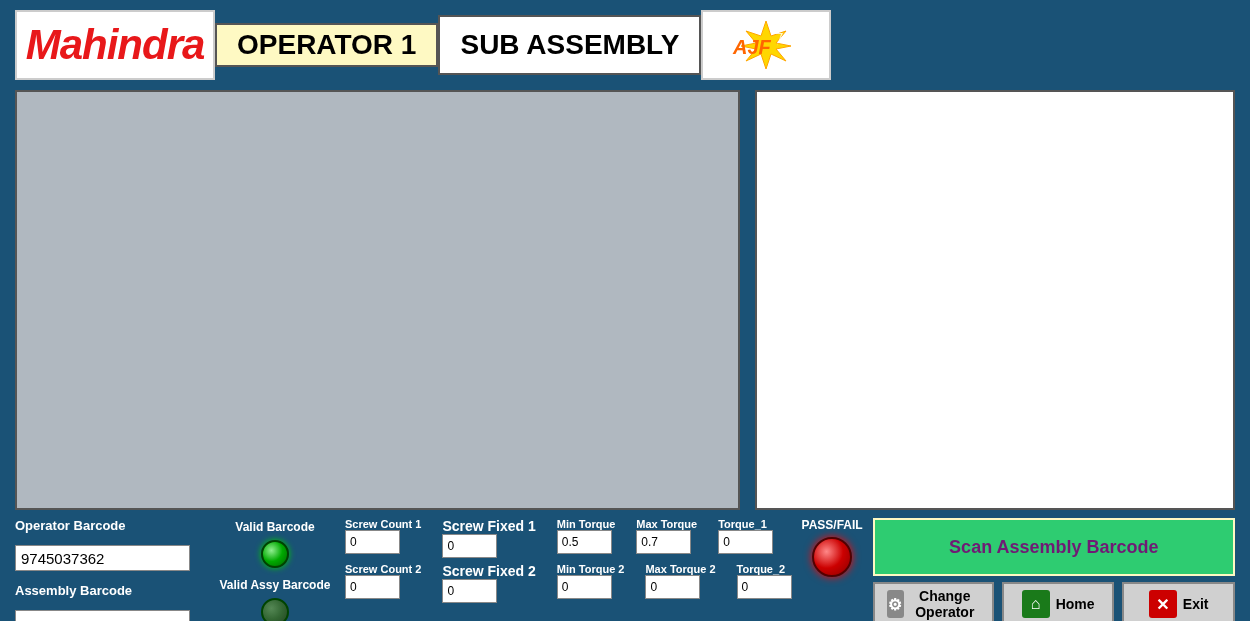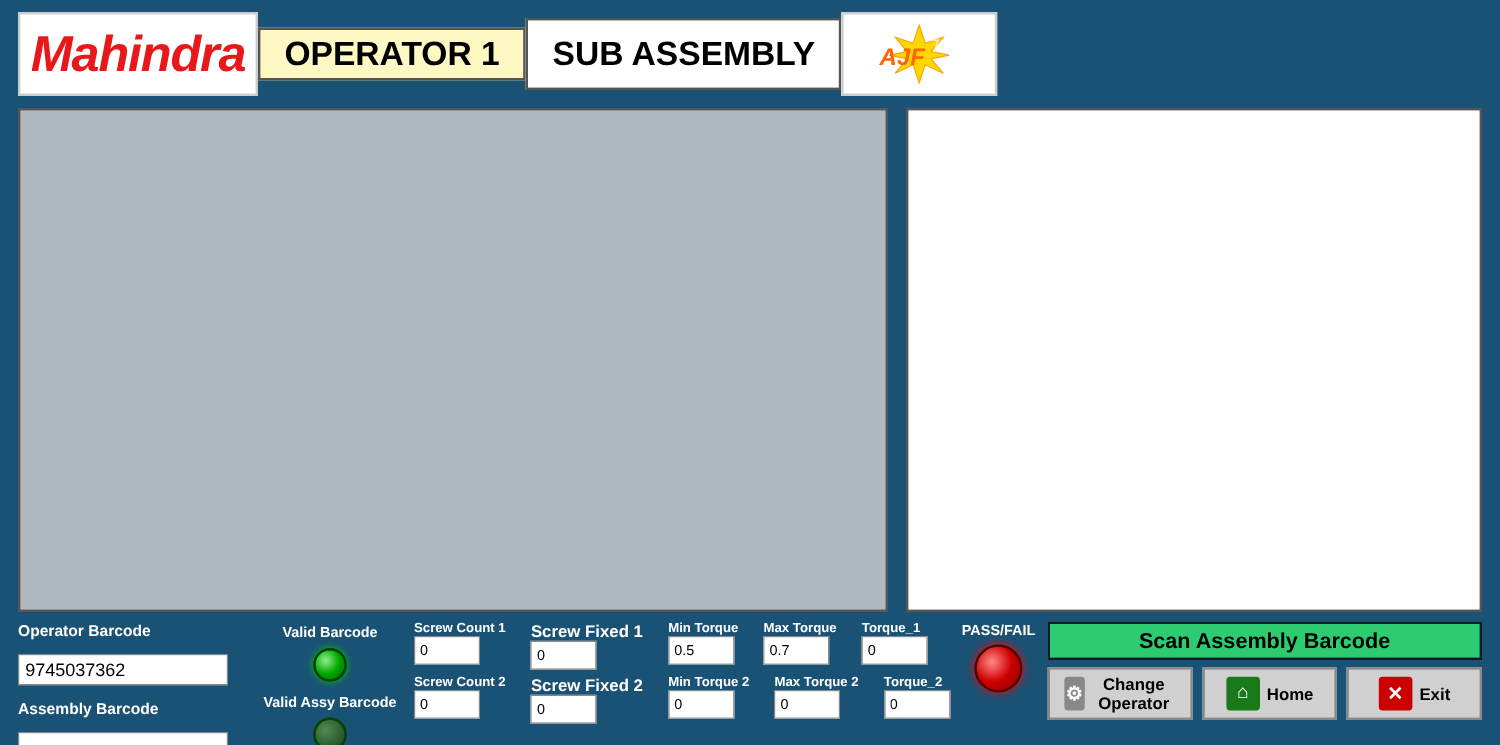--- a/index.html
+++ b/index.html
@@ -225,28 +225,28 @@
 
     
     .right-buttons {
       display: flex;
       flex-direction: column;
       gap: 6px;
       flex: 1;
     }
     .scan-button {
       background: #2ecc71;
-      border: 2px solid #0f172a;
-      color: #000000;
+      border: 2px solid #fef9c3;
+      color: #701a75;
       font-size: 18px;
       font-weight: bold;
       padding: 10px 20px;
       cursor: pointer;
       text-align: center;
-      height: 32px;
+      height: 58px;
       display: flex;
       align-items: center;
       justify-content: center;
     }
     .action-buttons {
       display: flex;
       gap: 8px;
     }
     .action-btn {
       display: flex;

